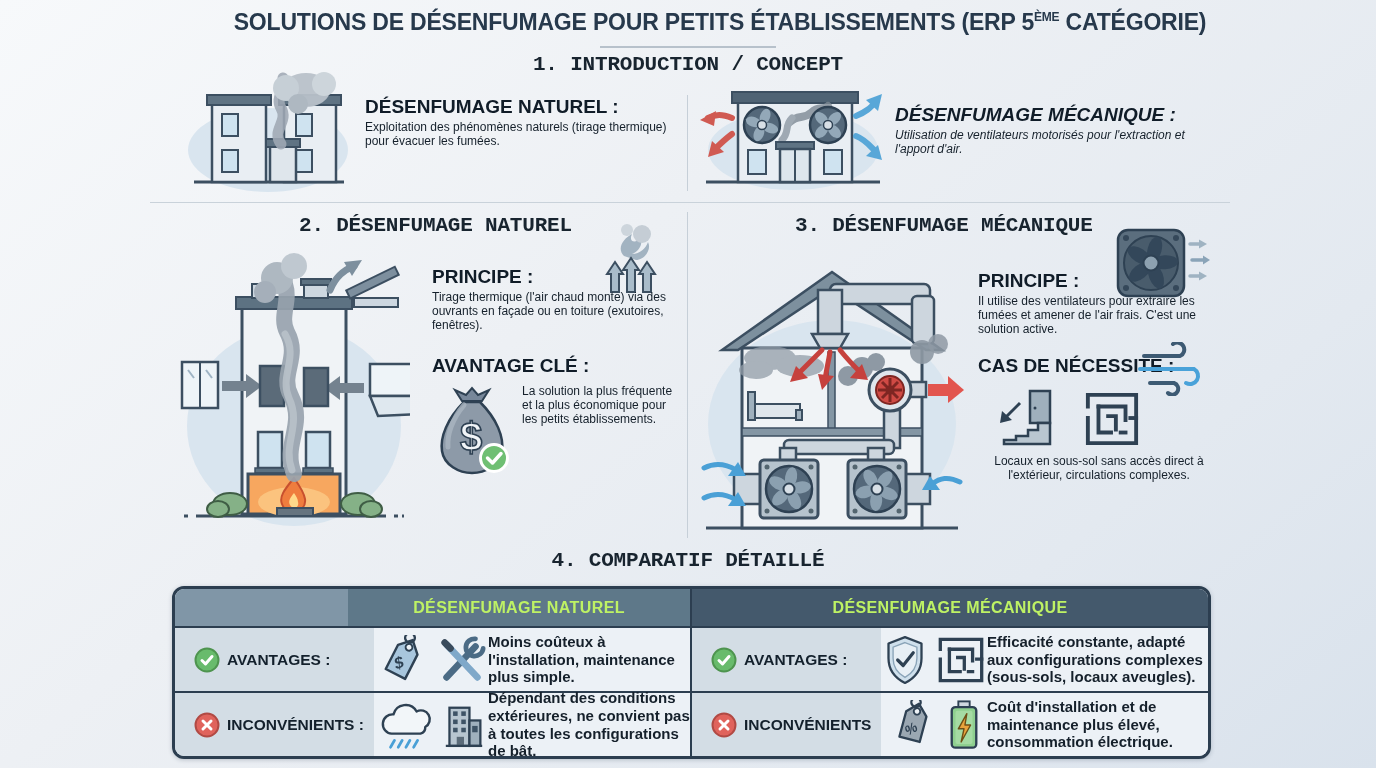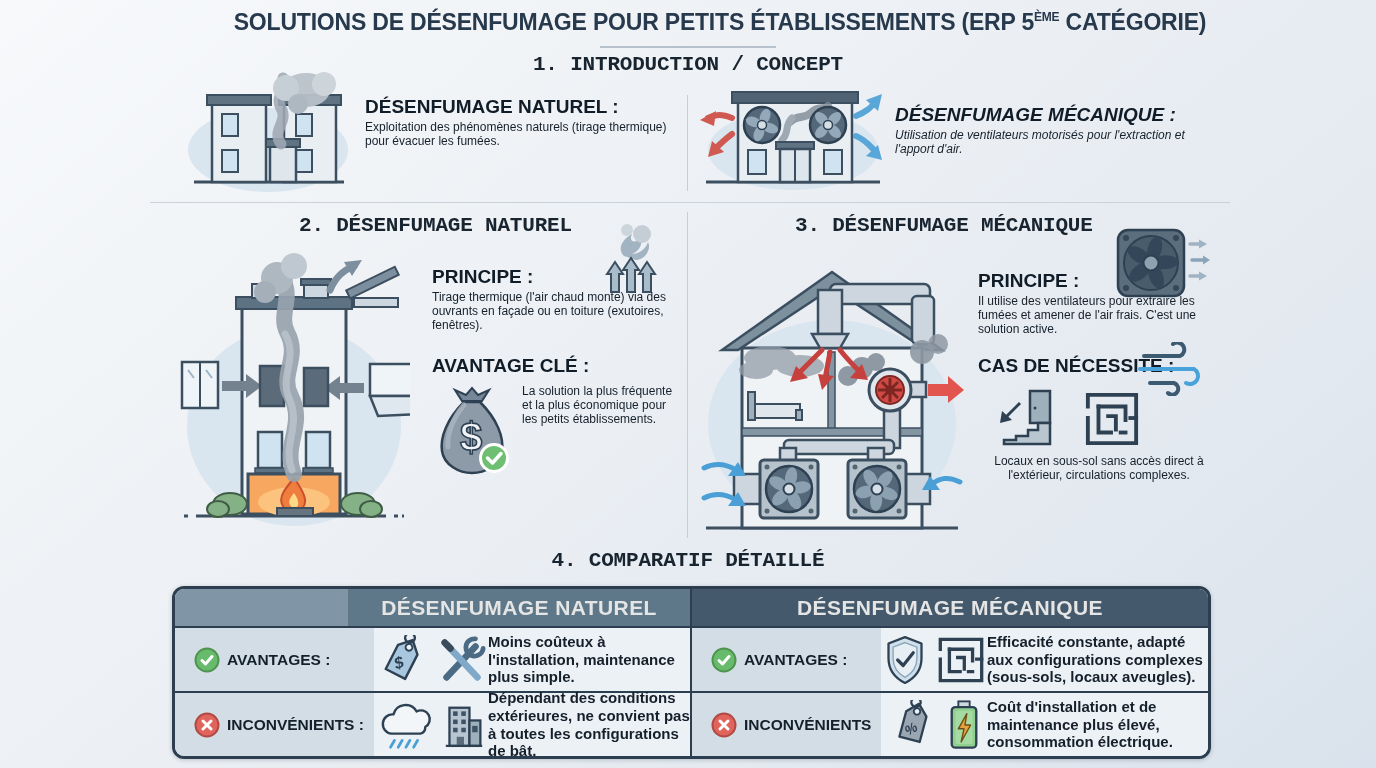--- a/index.html
+++ b/index.html
@@ -17,22 +17,22 @@
   .body-txt{font-size:12px;line-height:1.16;font-weight:500;color:#15202b;}
   .vdiv{width:1px;background:#c6cfd8;}
   .hdiv{height:1px;background:#c9d2da;}
   
   .cmp-table{top:586px;left:172px;width:1033px;border:3px solid #2c3e50;border-radius:12px;
     overflow:hidden;background:#ebf0f5;box-shadow:0 1px 4px rgba(40,60,80,.25);}
   .t-head{display:flex;height:37px;}
   .t-head .c1{width:173px;background:#8096a7;}
   .t-head .c2{width:342px;background:#5e7889;}
   .t-head .c3{flex:1;background:#44596c;border-left:2px solid #2c3e50;}
-  .t-head .hc{display:flex;align-items:center;justify-content:center;color:#e5e5e5;
-    font-size:21px;font-weight:700;letter-spacing:.4px;}
+  .t-head .hc{display:flex;align-items:center;justify-content:center;color:#bef264;
+    font-size:16px;font-weight:700;letter-spacing:.4px;}
   .t-row{display:flex;height:63px;border-top:2px solid #2c3e50;}
   .half{display:flex;}
   .half-left{width:515px;}
   .half-right{flex:1;border-left:2px solid #2c3e50;}
   .cell-label{display:flex;align-items:center;gap:7px;padding-left:19px;background:#d3dde5;}
   .half-left .cell-label{width:180px;}
   .half-right .cell-label{width:170px;}
   .cell-label span{font-size:15.5px;font-weight:700;color:#13202c;white-space:nowrap;}
   .cell-icons{display:flex;align-items:center;justify-content:center;gap:10px;background:#ecf1f6;}
   .half-left .cell-icons{width:114px;}

